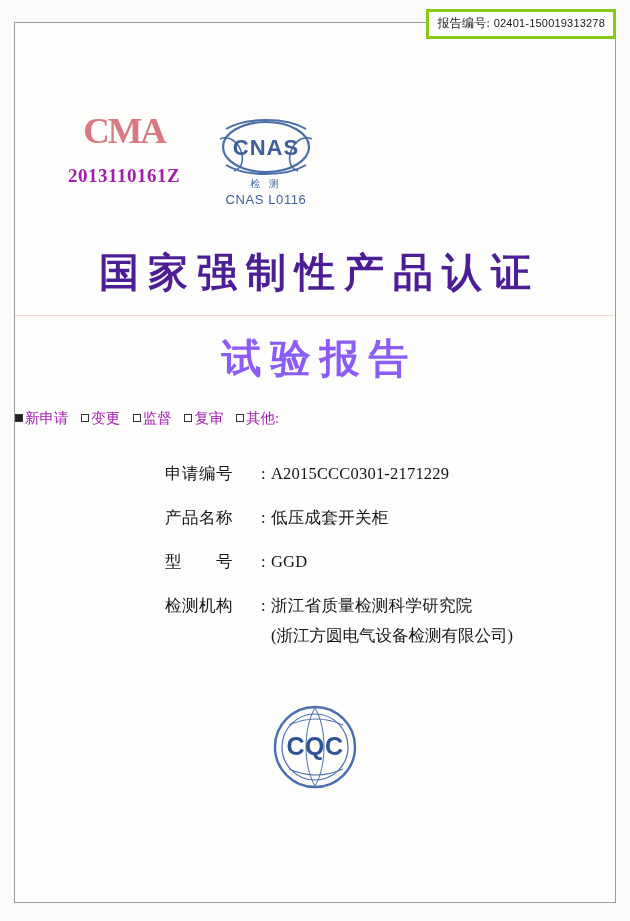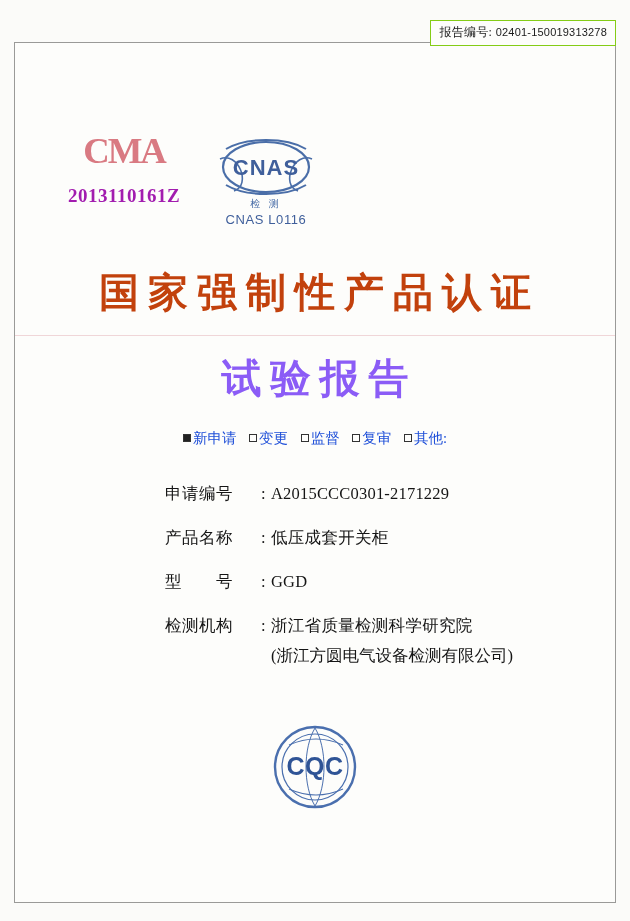--- a/index.html
+++ b/index.html
@@ -23,28 +23,27 @@
   
   .sheet {
     position: absolute;
     left: 14px;
     top: 22px;
     right: 14px;
     bottom: 18px;
     border: 1px solid #9a9a98;
     background: #fdfdfb;
     box-sizing: border-box;
-    margin-top: 20px;
   }
   
   .report-no {
     position: absolute;
-    top: 20px;
+    top: 9px;
     right: 14px;
-    border: 1px solid #84cc16;
+    border: 3px solid #84cc16;
     background: #fdfdfb;
     padding: 3px 8px 4px 8px;
     font-size: 11.5px;
     color: #1a1a1a;
     letter-spacing: 0.3px;
     font-family: "Liberation Sans", sans-serif;
     white-space: nowrap;
     z-index: 5;
   }
   .report-no .label {
@@ -123,21 +122,21 @@
   
   .title1 {
     position: absolute;
     left: 0;
     right: 0;
     top: 222px;
     text-align: center;
     font-family: "Liberation Serif", serif;
     font-size: 40px;
     font-weight: bold;
-    color: #c2410c;
+    color: #4c1d95;
     letter-spacing: 9px;
     text-indent: 9px;
   }
   .title2 {
     position: absolute;
     left: 0;
     right: 0;
     top: 308px;
     text-align: center;
     font-family: "Liberation Serif", serif;
@@ -157,23 +156,22 @@
     height: 1px;
     background: #f0d6d8;
   }
 
   
   .checkrow {
     position: absolute;
     left: 0;
     right: 0;
     top: 386px;
-    text-align: center;
     font-size: 14.5px;
-    color: #1d4ed8;
+    color: #a21caf;
     font-family: "Liberation Serif", serif;
   }
   .checkrow .opt {
     margin-right: 9px;
     white-space: nowrap;
   }
   .checkrow .opt:last-child { margin-right: 0; }
   .box {
     display: inline-block;
     width: 8px;

